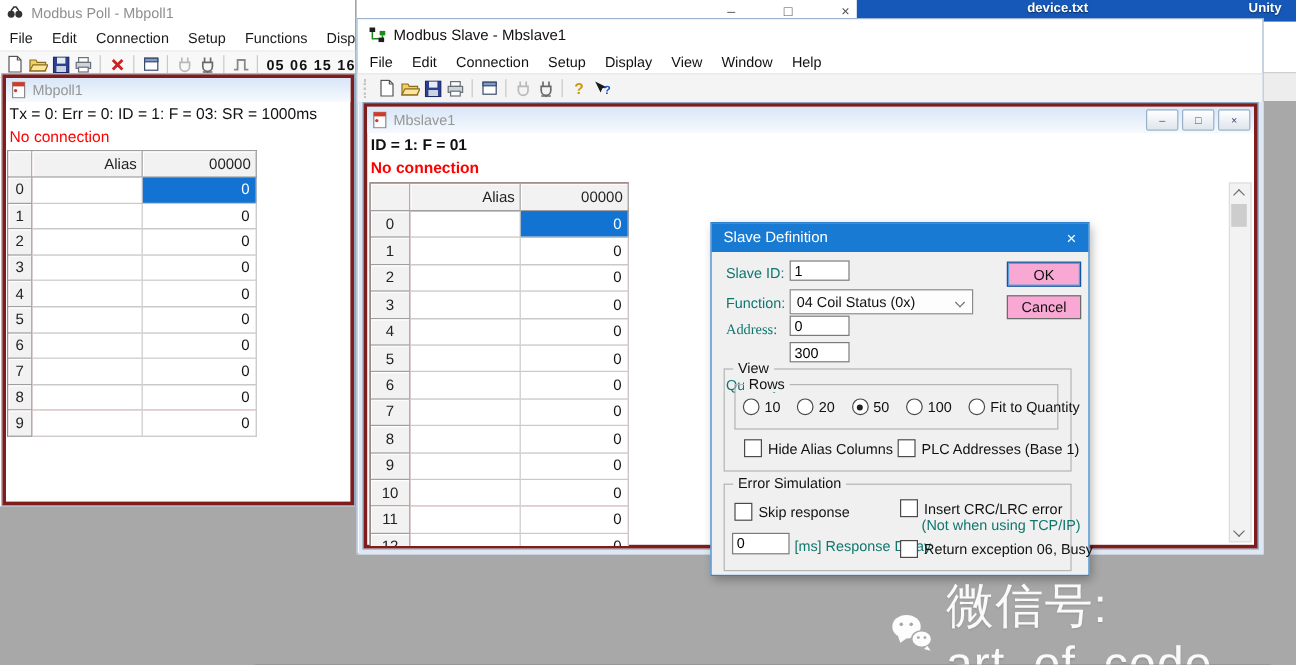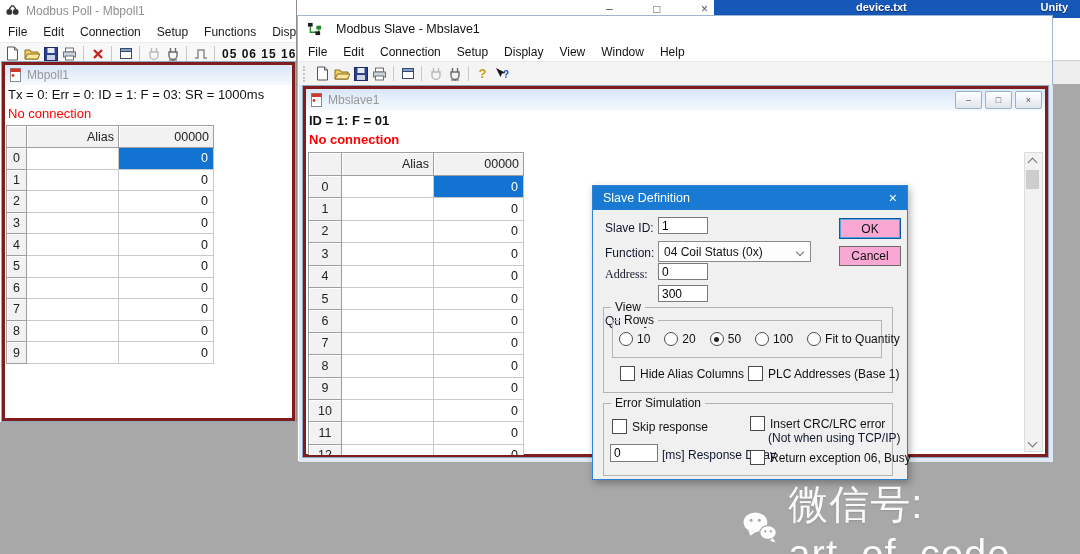--- a/index.html
+++ b/index.html
@@ -48,41 +48,41 @@
   .hd{background:#f2f2f2;border-right:1px solid #9f9f9f;border-bottom:1px solid #9f9f9f;box-shadow:inset 1px 1px 0 #fff;justify-content:center;color:#222;}
   .hd.r{justify-content:flex-end;padding-right:4px;}
   .cell{background:#fff;border-right:1px solid #c9c9c9;border-bottom:1px solid #c9c9c9;justify-content:flex-end;padding-right:5px;}
   .sel{background:#1273d2;color:#fff;}
   .poll-grid .c0{width:20px;} .poll-grid .c1{width:92px;} .poll-grid .c2{width:95px;}
   .slave-grid .c0{width:33px;} .slave-grid .c1{width:92px;} .slave-grid .c2{width:90px;}
   .rows-clip{height:279px;overflow:hidden;}
 
   
   .slave{left:297px;top:15px;width:756px;height:447px;background:#fff;border:1px solid #9eb6cf;}
-  .slave-title{height:26px;display:flex;align-items:center;gap:14px;padding-left:9px;font-size:12.5px;color:#111;}
+  .slave-title{height:26px;display:flex;align-items:center;gap:6px;padding-left:9px;font-size:12.5px;color:#111;}
   .slave-menu{height:19px;display:flex;align-items:center;font-size:12px;padding-left:2px;}
   .slave-toolbar{height:23px;background:#f4f4f4;border-top:1px solid #e7e7e7;border-bottom:1px solid #dedede;display:flex;align-items:center;gap:2px;padding-left:5px;}
   .slave-mdi{left:1px;top:69px;width:754px;height:377px;background:#dfe7f2;}
   .slavechild{left:4px;top:1px;width:745px;height:371px;}
 
   
   .sb{position:absolute;right:2px;top:63px;width:17px;height:298px;background:#f2f2f2;border:1px solid #dcdcdc;}
   .sb-btn{position:absolute;left:0;width:15px;height:15px;display:flex;align-items:center;justify-content:center;}
   .sb-up{top:0;} .sb-down{bottom:0;}
   .sb-thumb{position:absolute;left:1px;top:17px;width:13px;height:19px;background:#cdcdcd;}
   .chev{width:6px;height:6px;border-left:1.5px solid #707070;border-bottom:1.5px solid #707070;display:inline-block;}
   .chev.up{transform:rotate(135deg);margin-top:3px;}
   .chev.down{transform:rotate(-45deg);margin-bottom:3px;}
 
   
   .dlg{left:592px;top:185px;width:316px;height:295px;background:#f0f0f0;border:1px solid #2f82d0;box-shadow:2px 3px 8px rgba(0,0,0,.3);}
   .dlg-title{height:24px;background:#187ad3;color:#fff;font-size:12.5px;display:flex;align-items:center;padding:0 10px;}
   .dlg-x{margin-left:auto;font-size:14px;line-height:1;}
   .dlg-body{position:absolute;left:0;top:24px;right:0;bottom:0;font-size:12px;}
-  .lbl{position:absolute;font-size:12px;color:#0f172a;white-space:nowrap;}
+  .lbl{position:absolute;font-size:12px;color:#0f766e;white-space:nowrap;}
   .inp{position:absolute;background:#fff;border:1px solid #7a7a7a;font-size:12px;padding:0 3px;font-family:"Liberation Sans",sans-serif;}
   .btn{position:absolute;background:#f9a8d4;border:1px solid #6b6b6b;font-size:12px;font-family:"Liberation Sans",sans-serif;color:#111;padding:0;}
   .btn.ok{border:1px solid #0c5a9e;box-shadow:inset 0 0 0 1px #5aa0dd;}
   .combo{position:absolute;background:#fdfdfd;border:1px solid #8a8a8a;display:flex;align-items:center;padding-left:5px;font-size:12px;}
   .combo .chev{margin-left:auto;margin-right:7px;transform:rotate(-45deg);width:5px;height:5px;}
   .fs{position:absolute;border:1px solid #b4b4b4;}
   .fs>.lg{position:absolute;top:-8px;left:7px;background:#f0f0f0;padding:0 4px;font-size:12px;}
   .rd{width:12px;height:12px;border:1px solid #4a4a4a;border-radius:50%;background:#fff;display:inline-flex;align-items:center;justify-content:center;flex:0 0 auto;}
   .rd.on::after{content:"";width:5px;height:5px;border-radius:50%;background:#222;}
   .cb{width:13px;height:13px;border:1px solid #4a4a4a;background:#fff;display:inline-block;flex:0 0 auto;}

